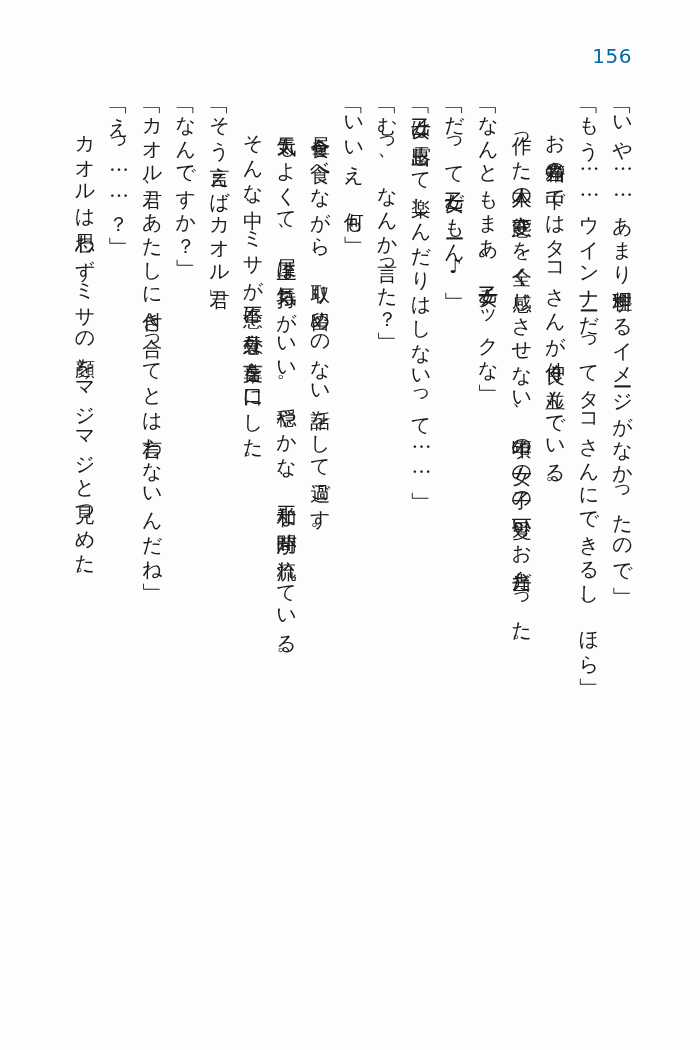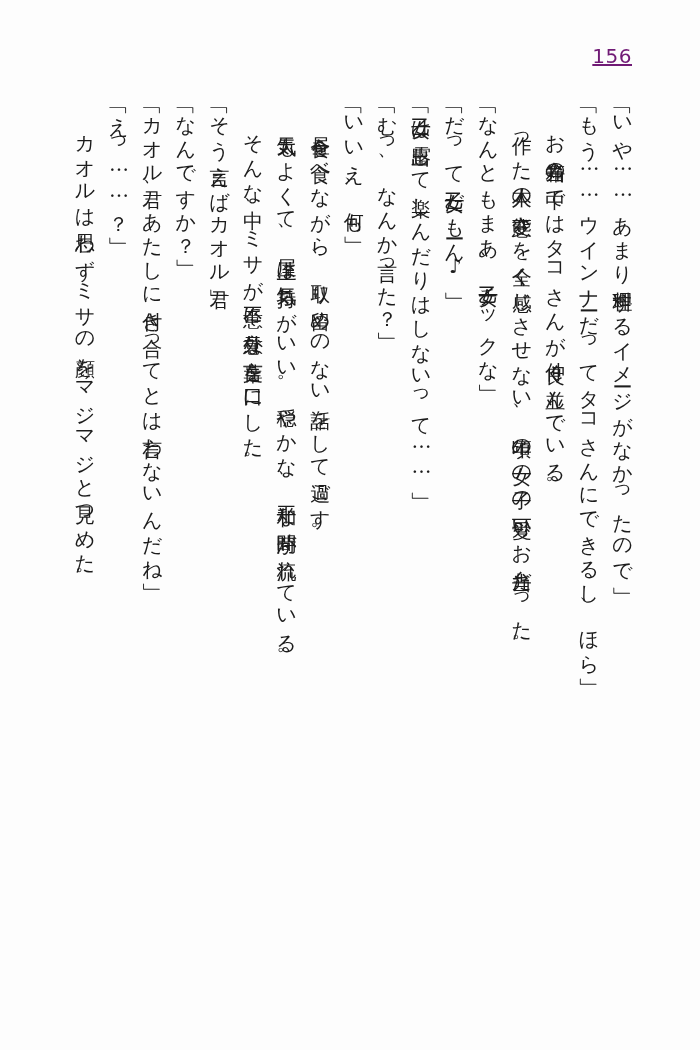--- a/index.html
+++ b/index.html
@@ -14,24 +14,23 @@
     background: #fdfdfd;
     overflow: hidden;
     color: #1c1c1c;
     font-family: "DejaVu Serif", "Liberation Serif", serif;
   }
   .page-number {
     position: absolute;
     top: 44px;
     right: 68px;
     font-size: 20px;
-    color: #701a75;
+    color: #0369a1;
     letter-spacing: 0.5px;
     font-family: "DejaVu Sans", "Liberation Sans", sans-serif;
-    text-decoration: underline;
   }
   .text-block {
     position: absolute;
     top: 101px;
     right: 61px;
     height: 820px;
     writing-mode: vertical-rl;
     -webkit-writing-mode: vertical-rl;
     text-orientation: upright;
     font-size: 20px;

